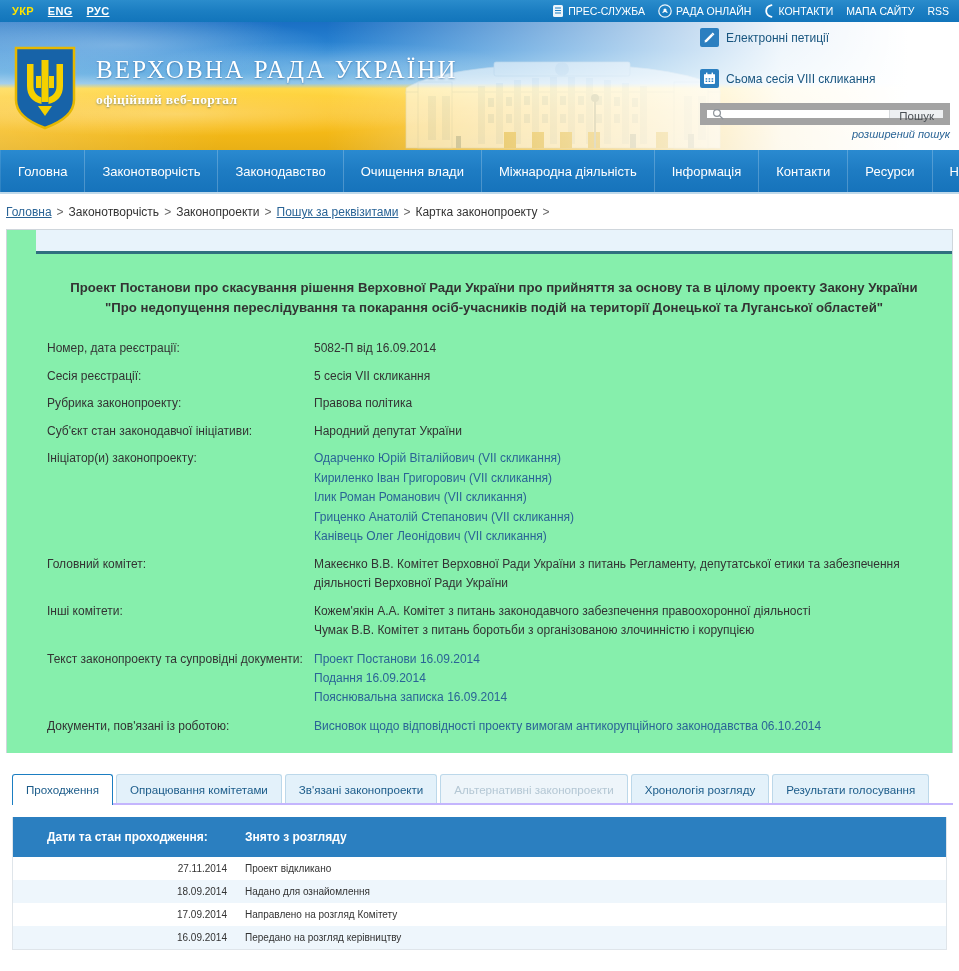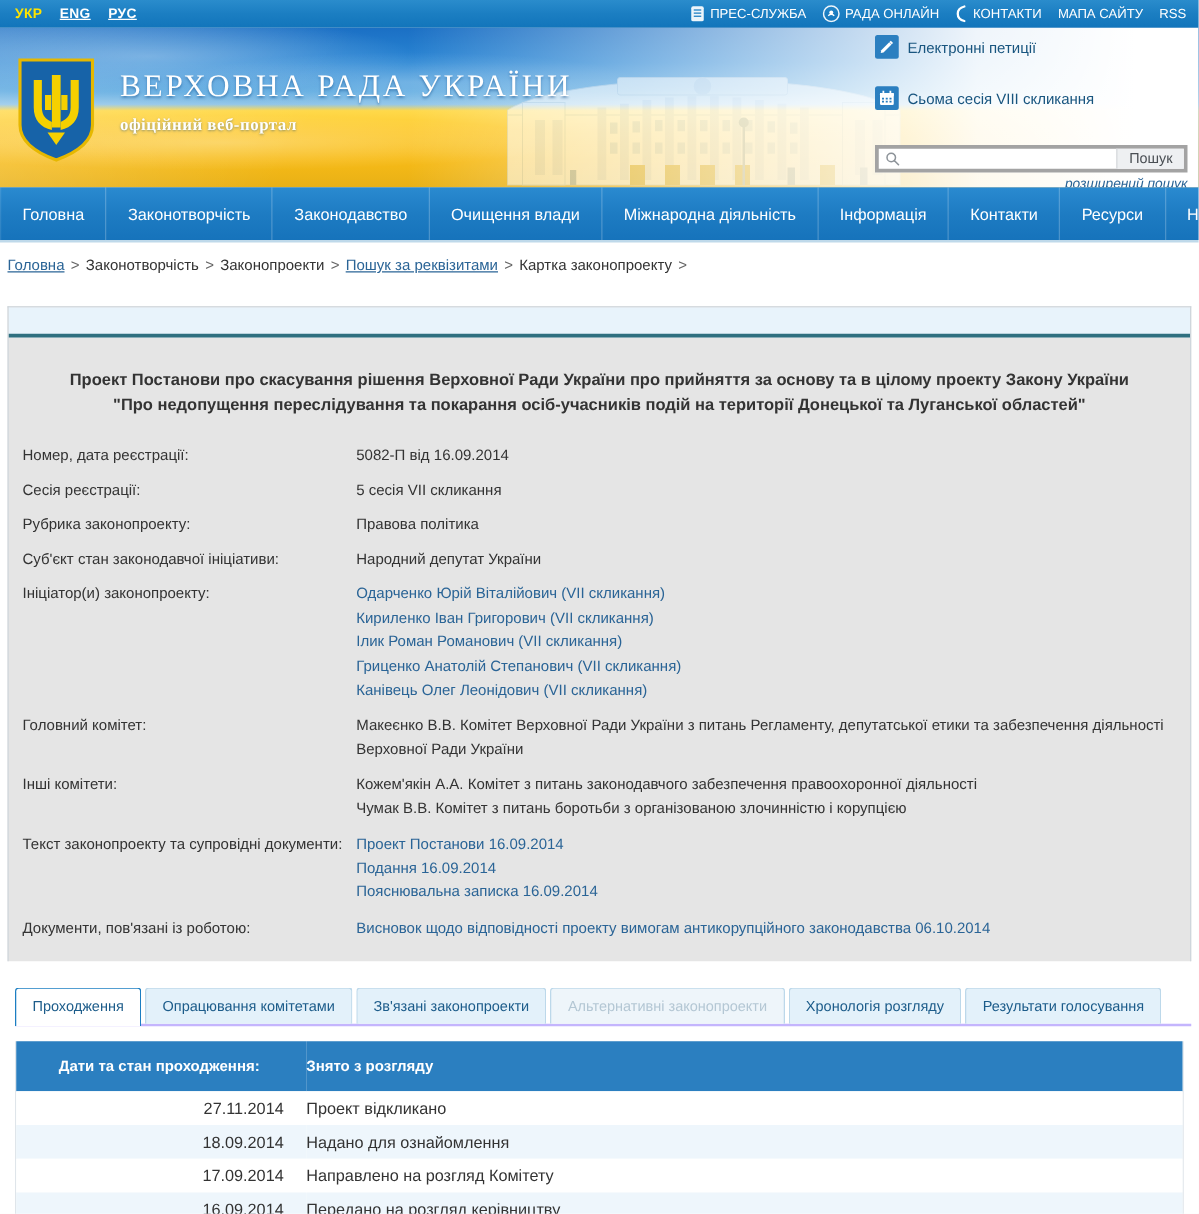--- a/index.html
+++ b/index.html
@@ -88,22 +88,22 @@
   .hdr-link {
     display: flex; align-items: center; gap: 7px;
     text-decoration: none; color: #18557f; font-size: 12px;
     margin-bottom: 7px; cursor: pointer;
   }
   .hdr-ico-box {
     width: 19px; height: 19px; background: #2b7fc0; border-radius: 2px;
     display: flex; align-items: center; justify-content: center; flex: none;
   }
   .searchwrap {
-    display: flex; align-items: stretch; margin-top: 28px;
-    border: 3px solid #a3a3a3; background: #fff; height: 22px;
+    display: flex; align-items: stretch; margin-top: 15px;
+    border: 7px solid #a3a3a3; background: #fff; height: 22px;
   }
   .searchwrap .sico {
     width: 22px; display: flex; align-items: center; justify-content: center;
     flex: none;
   }
   .searchwrap input {
     flex: 1; border: 0; outline: 0; font-size: 11.5px; min-width: 0;
     font-family: "Liberation Sans", sans-serif; color: #333; background: transparent;
   }
   .searchbtn {
@@ -136,22 +136,23 @@
   .crumbs {
     padding: 11px 0 10px 6px; font-size: 12px; color: #333;
     display: flex; flex-wrap: wrap; align-items: baseline;
   }
   .crumbs a { color: #2a6496; text-decoration: underline; cursor: pointer; }
   .crumbs span.plain { color: #333; }
   .crumbs .sep { color: #666; margin: 0 5px; }
 
   
   .card {
-    margin: 16px 6px; border: 1px solid #cfd6dc; border-bottom: 0;
-    background: #e5e5e5;
+    margin: 0 6px; border: 1px solid #cfd6dc; border-bottom: 0;
+    background: #86efac;
+    padding-left: 29px;
   }
   .card-strip { height: 24px; background: #e8f3fb; border-bottom: 3px solid #2f6f7f; }
 
   .doc-title {
     text-align: center; font-size: 13.2px; font-weight: bold; color: #333333;
     line-height: 1.55; padding: 24px 22px 20px; margin: 0;
   }
 
   
   .meta { padding: 0 0 8px 6px; }
@@ -186,21 +187,21 @@
 
   
   .tablewrap { margin: 12px 12px 0 12px; border: 1px solid #dfe5ea; border-top: 0; }
   table.grid { width: 100%; border-collapse: collapse; }
   table.grid thead th {
     background: #2b7fc0; color: #ffffff; font-size: 12px; font-weight: bold;
     text-align: left; padding: 13px 10px 13px 0; height: 40px;
   }
   table.grid thead th.c1 { width: 232px; padding-left: 34px; }
   table.grid tbody td {
-    font-size: 13px; color: #333333; padding: 6px 10px 6px 0; height: 23px;
+    font-size: 10px; color: #333333; padding: 6px 10px 6px 0; height: 23px;
   }
   table.grid tbody td.c1 { width: 232px; text-align: right; padding-right: 18px; color: #333; }
   table.grid tbody tr:nth-child(even) { background: #eef6fc; }
   table.grid tbody tr:nth-child(odd)  { background: #ffffff; }
 </style>
 </head>
 <body>
 
 <div class="topbar">
   <div class="lang-group">

